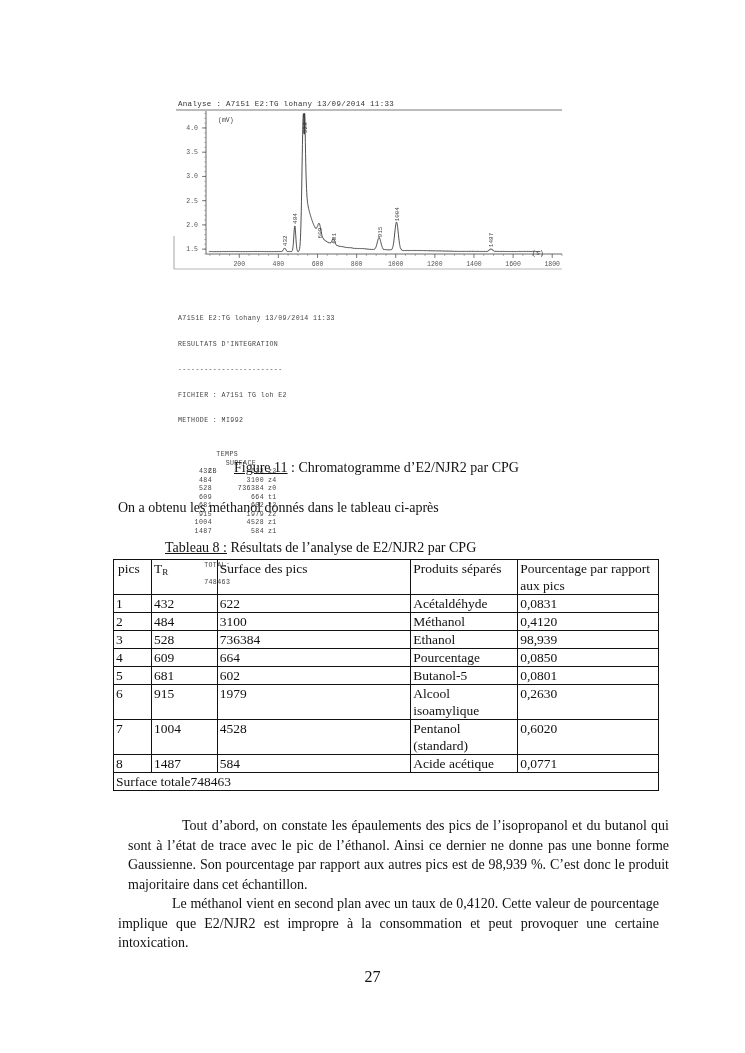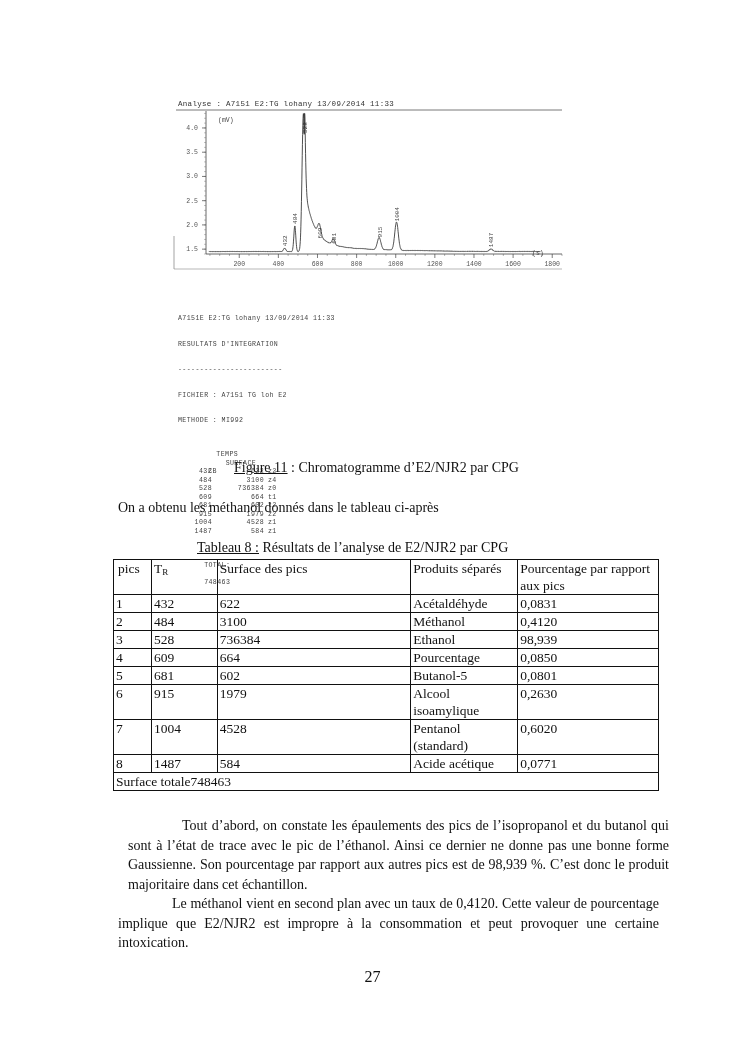--- a/index.html
+++ b/index.html
@@ -17,21 +17,21 @@
     #integration .line { display: block; height: 8.5px; }
     #integration .c-time { display: inline-block; width: 34px; text-align: right; }
     #integration .c-surf { display: inline-block; width: 52px; text-align: right; }
     #integration .c-cb { display: inline-block; width: 20px; padding-left: 4px; }
 
     
     .caption { position: absolute; font-size: 14px; white-space: nowrap; text-align: center; }
     .u { text-decoration: underline; }
     #fig-caption { left: 234px; top: 460px; }
     #intro { position: absolute; left: 118px; top: 500px; font-size: 14px; white-space: nowrap; }
-    #tab-caption { left: 165px; top: 540px; margin-left: 32px; }
+    #tab-caption { left: 165px; top: 540px; }
 
     
     #results-table { position: absolute; left: 113px; top: 559px; width: 546px;
                      border-collapse: collapse; font-size: 13.5px; }
     #results-table td, #results-table th { border: 1px solid #111; padding: 0 2px; text-align: left;
                      vertical-align: top; font-weight: normal; line-height: 17px; }
     #results-table th.left, #results-table td.left { text-align: left; padding-left: 4px; }
     col.c1 { width: 38px; } col.c2 { width: 66px; } col.c3 { width: 194px; }
     col.c4 { width: 107px; } col.c5 { width: 141px; }
     sub { font-size: 9px; vertical-align: -2px; }

